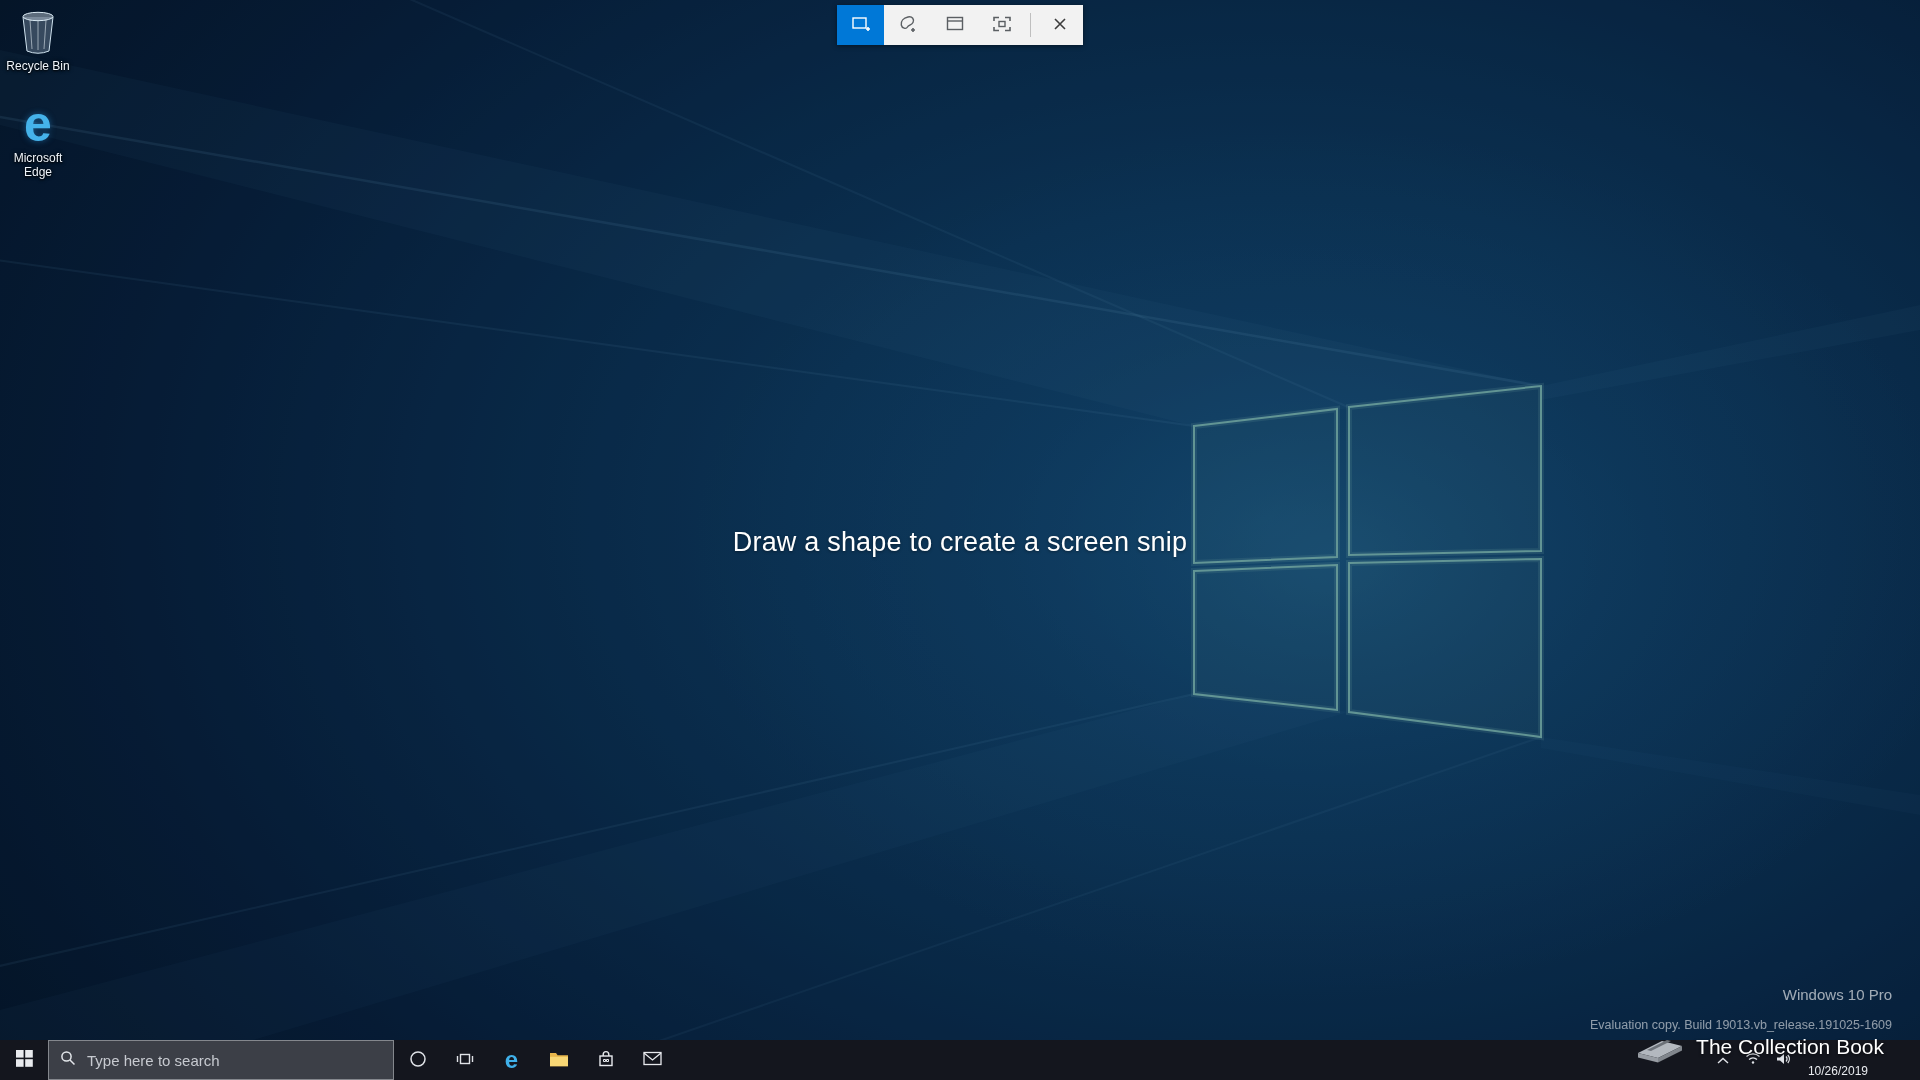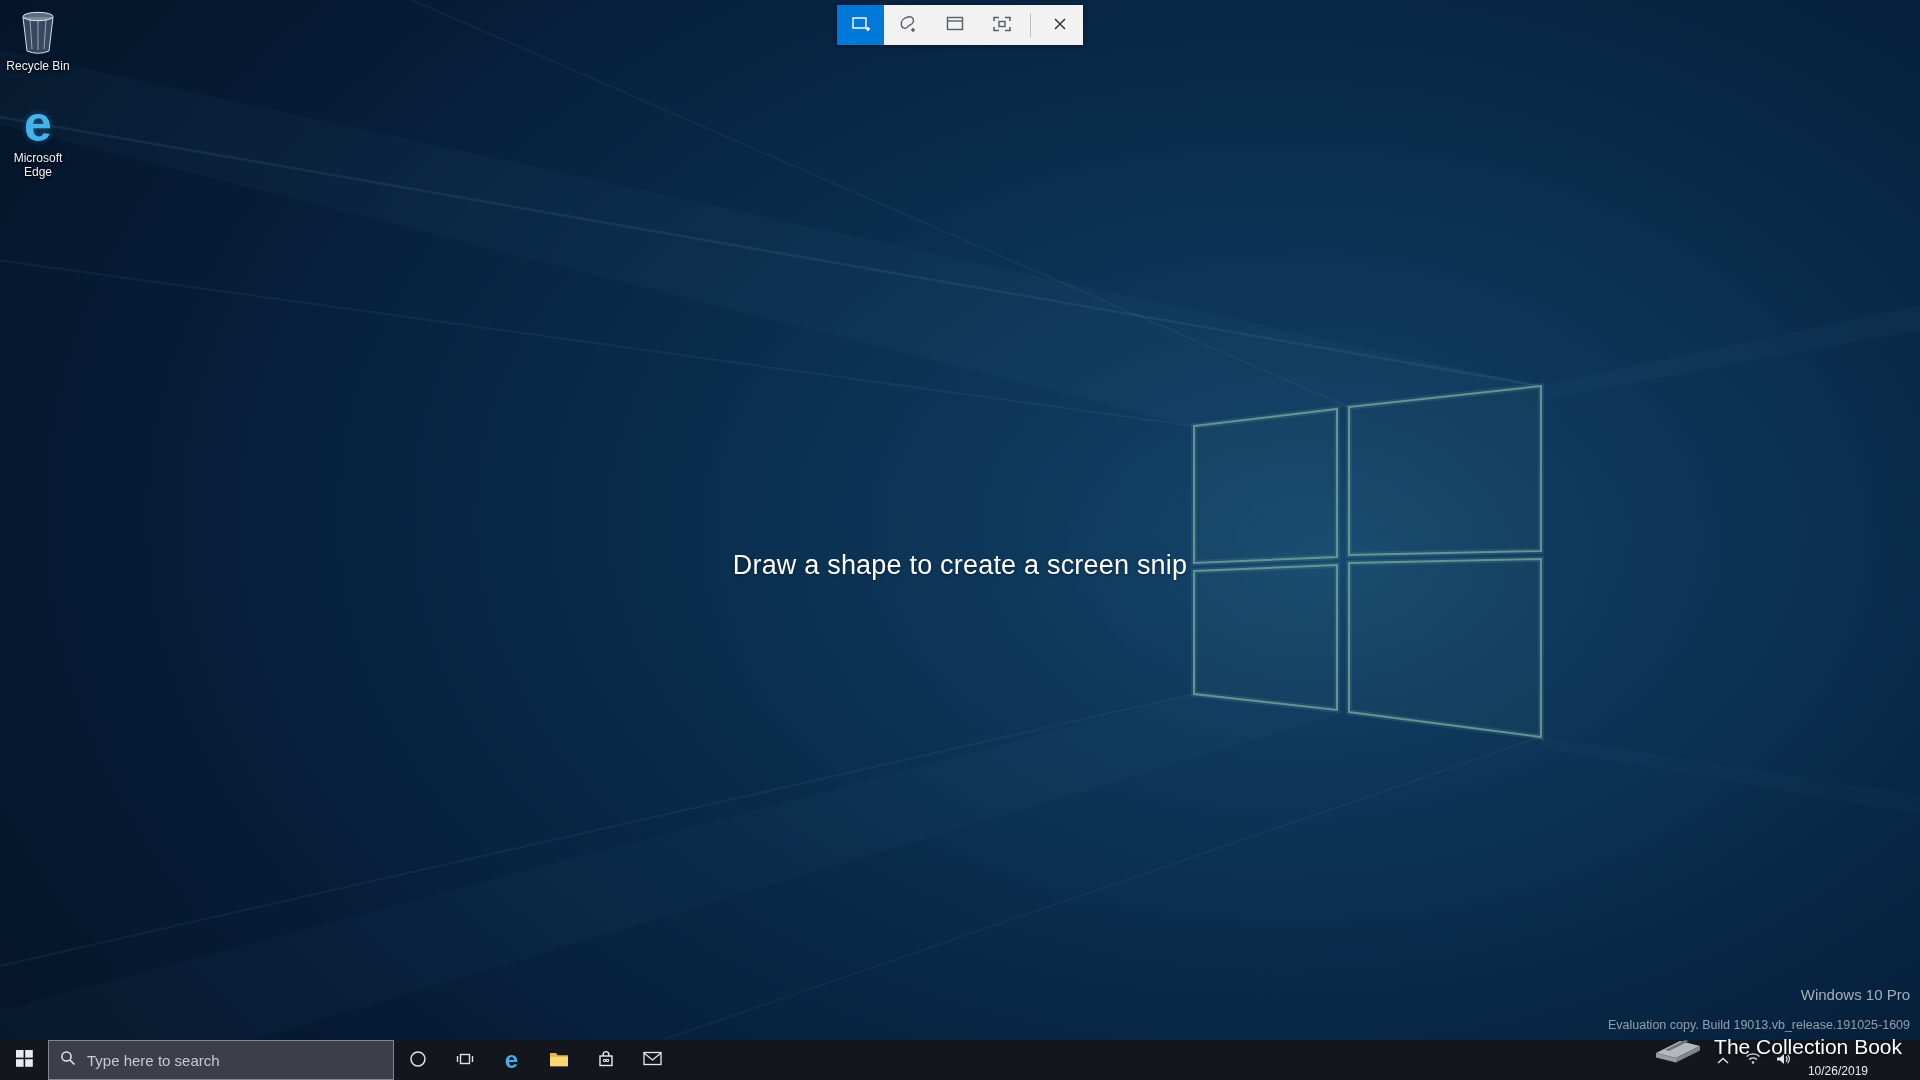--- a/index.html
+++ b/index.html
@@ -48,25 +48,24 @@
   .tool-btn.selected{background:#0078d7;}
   .tool-btn svg{stroke:#5b5f63;fill:none;stroke-width:1.4;}
   .tool-btn.selected svg{stroke:#ffffff;}
   .tool-divider{width:1px;background:#bfbfbf;margin:8px 5px;}
   .close-btn svg{stroke:#3c3c3c;stroke-width:1.6;}
   
   .snip-hint{
     position:absolute;top:527px;left:0;width:1920px;text-align:center;
     color:#ffffff;font-size:27px;font-weight:400;letter-spacing:.2px;z-index:20;
     text-shadow:0 1px 3px rgba(0,0,0,.4);
-    margin-top:23px;
   }
   
   .win-watermark{
-    position:absolute;right:10px;bottom:46px;text-align:right;z-index:15;
+    position:absolute;right:28px;bottom:46px;text-align:right;z-index:15;
     color:rgba(255,255,255,.62);
   }
   .win-watermark .l1{font-size:15px;line-height:19px;}
   .win-watermark .l2{font-size:12.5px;line-height:17px;color:rgba(255,255,255,.55);margin-top:13px;}
   
   .taskbar{
     position:absolute;left:0;bottom:0;width:1920px;height:40px;
     background:#14161e;display:flex;align-items:center;z-index:40;
   }
   .tb-btn{
@@ -92,21 +91,21 @@
     background:transparent;border:none;padding:0;cursor:pointer;
   }
   .clock{
     display:flex;flex-direction:column;justify-content:flex-end;align-items:center;
     height:100%;padding:0 10px 4px 10px;color:#e9ebef;font-size:12px;line-height:14px;
     cursor:pointer;
   }
   .clock .time-line{height:14px;}
   
   .site-watermark{
-    position:absolute;right:18px;bottom:9px;display:flex;align-items:center;gap:10px;
+    position:absolute;right:36px;bottom:9px;display:flex;align-items:center;gap:10px;
     z-index:60;color:#ffffff;font-size:21px;
     text-shadow:0 1px 3px rgba(0,0,0,.6);pointer-events:none;
   }
 </style>
 </head>
 <body>
 
 <div class="wallpaper">
   <svg class="wallpaper-art" width="1920" height="1080" viewBox="0 0 1920 1080">
     <defs>

